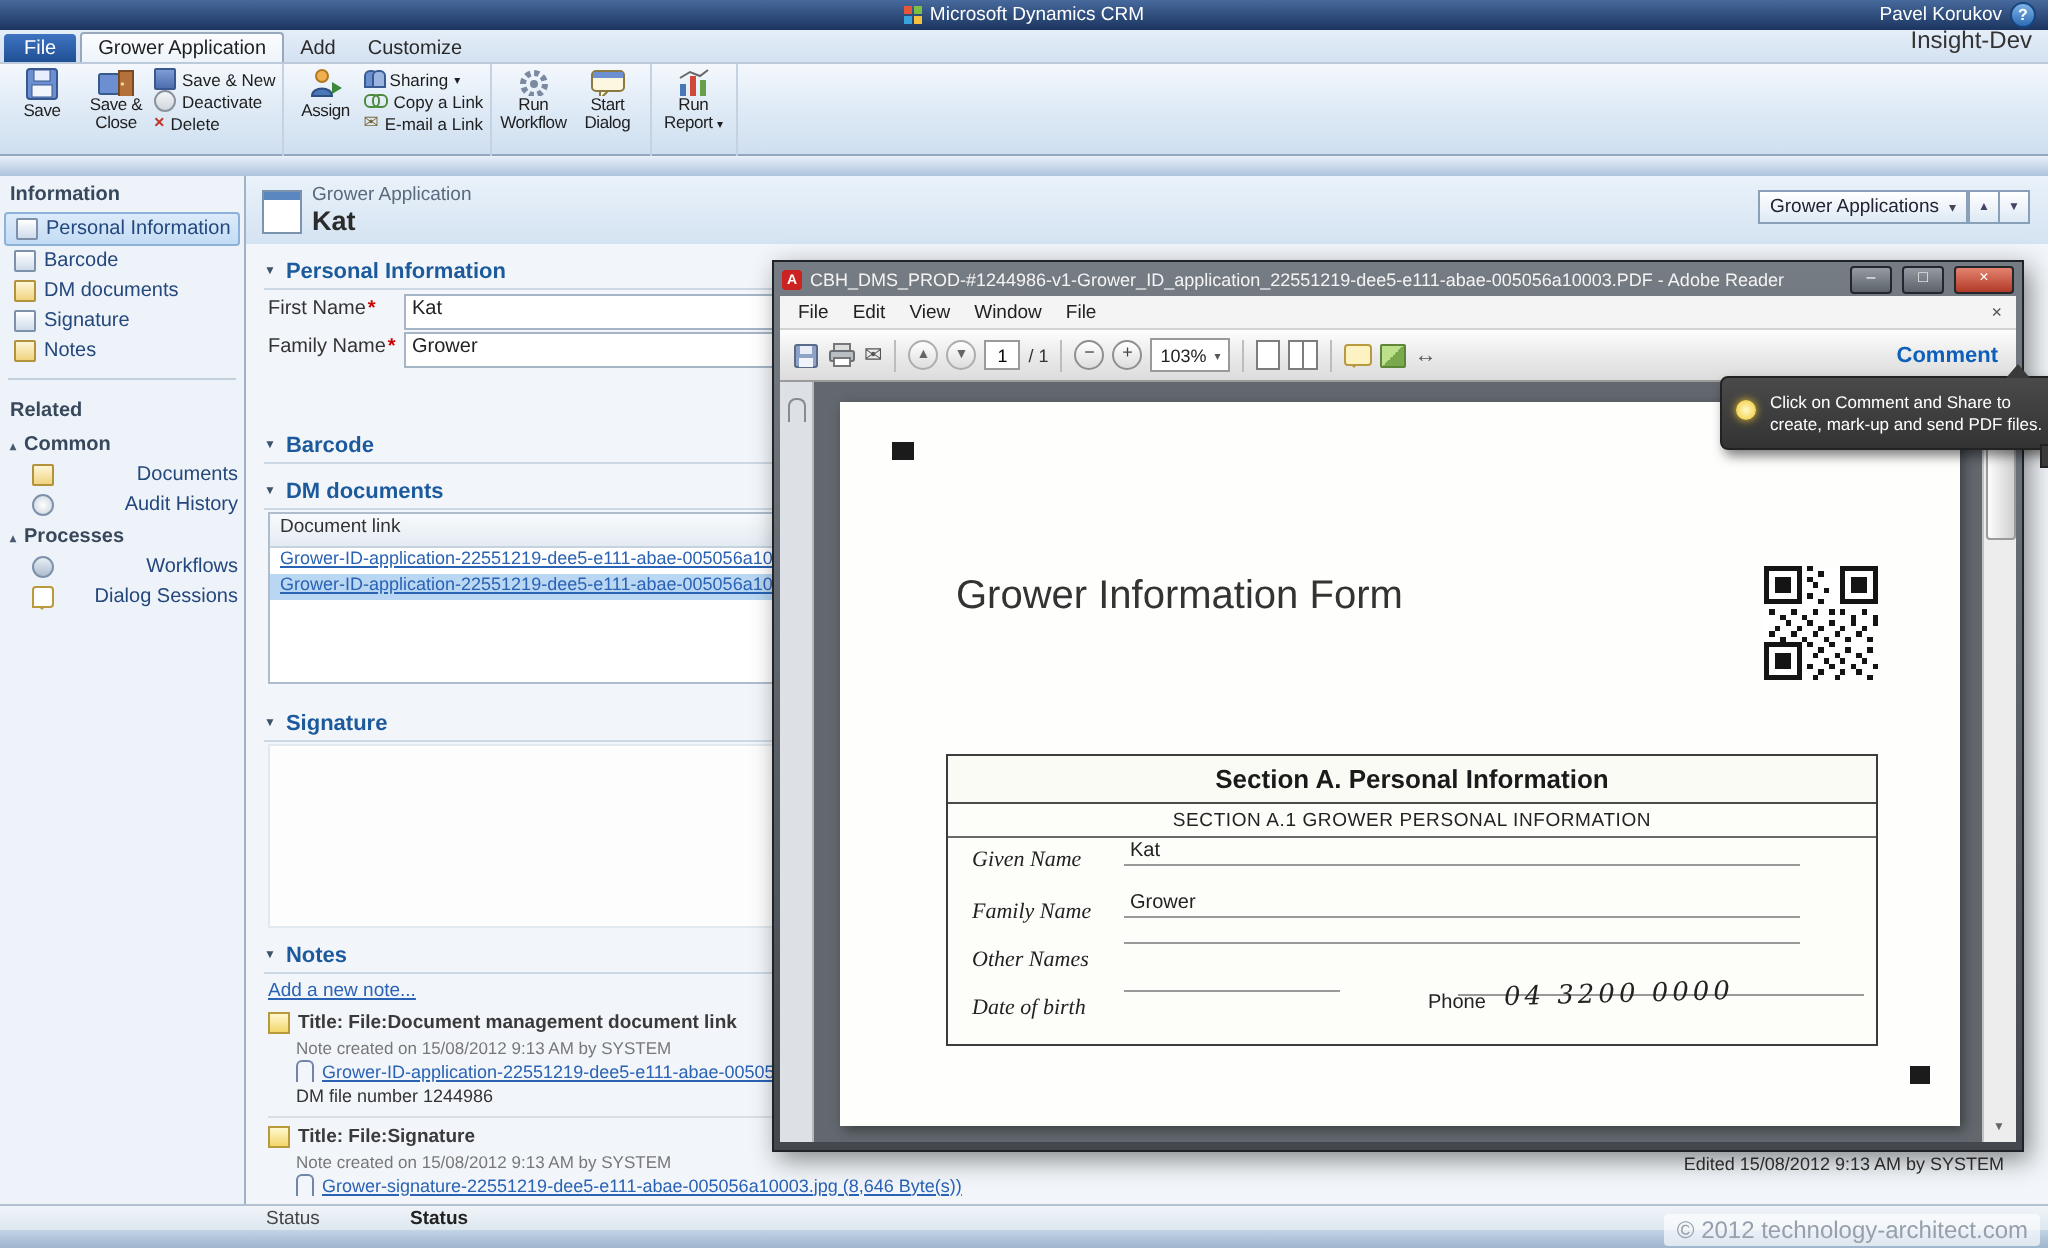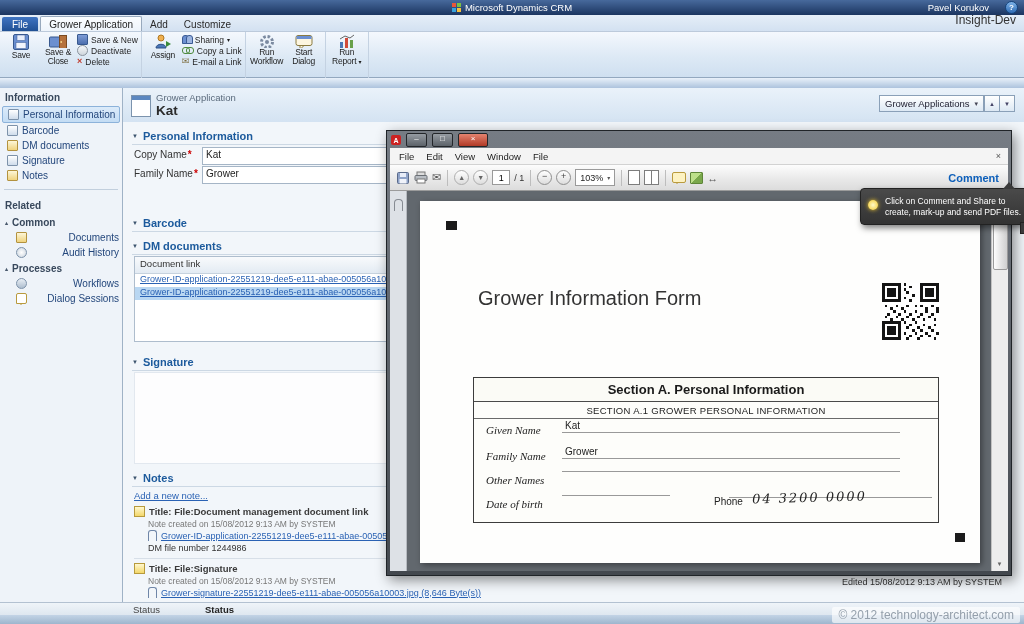--- a/index.html
+++ b/index.html
@@ -5,21 +5,21 @@
   html,body{margin:0;padding:0;}
   body{width:1024px;height:624px;position:relative;font-family:"Liberation Sans",sans-serif;background:#cfdcea;overflow:hidden;font-size:11px;color:#222;}
 
   
   .titlebar{position:absolute;top:0;left:0;width:1024px;height:15px;background:linear-gradient(#47699c,#1b3560);color:#fff;font-size:9.5px;display:flex;align-items:center;}
   .tb-center{flex:1;display:flex;justify-content:center;align-items:center;gap:4px;}
   .winlogo{display:inline-grid;grid-template-columns:4px 4px;grid-gap:1px;}
   .winlogo i{width:4px;height:4px;display:block;}
   .winlogo i:nth-child(1){background:#e8563a;}.winlogo i:nth-child(2){background:#7ac143;}
   .winlogo i:nth-child(3){background:#38a3dd;}.winlogo i:nth-child(4){background:#f5c13d;}
-  .tb-right{position:absolute;right:6px;top:1px;display:flex;gap:16px;align-items:center;}
+  .tb-right{position:absolute;right:6px;top:1px;display:flex;gap:4px;align-items:center;}
   .helpicon{width:11px;height:11px;border-radius:50%;background:linear-gradient(#7eb2e8,#2f6cb5);border:1px solid #15457e;font-size:8px;font-weight:bold;display:flex;align-items:center;justify-content:center;color:#fff;}
 
   
   .tabrow{position:absolute;top:15px;left:0;width:1024px;height:16px;background:linear-gradient(#e5eef8,#d3e1f1);display:flex;align-items:flex-end;border-bottom:1px solid #bccadb;}
   .tab{font-size:10px;padding:2px 8px 1px;white-space:nowrap;}
   .tab-file{background:linear-gradient(#3f74c2,#205094);color:#fff;border-radius:2px 2px 0 0;margin:0 2px;padding:2px 10px 1px;}
   .tab-active{background:linear-gradient(#fbfdff,#eef4fb);border:1px solid #98a9bd;border-bottom:none;border-radius:2px 2px 0 0;color:#1e1e1e;}
   .tab-plain{color:#2a2a2a;}
   .org{margin-left:auto;font-size:12px;color:#333;padding:0 8px 4px 0;}
 
@@ -338,21 +338,21 @@
     </div>
   <div class="navbtn up">▲</div>
   <div class="navbtn dn">▼</div>
 </div>
 
 <div class="fbody">
   <div class="sech" style="top:8px">
       <span class="car">▼</span>
       <span>Personal Information</span>
     </div>
-  <div class="frm-label" style="top:27px"><span>Copy Name</span><span class="req">*</span></div>
+  <div class="frm-label" style="top:27px"><span>First Name</span><span class="req">*</span></div>
   <div class="tbox" style="top:25px">Kat</div>
   <div class="frm-label" style="top:46px"><span>Family Name</span><span class="req">*</span></div>
   <div class="tbox" style="top:44px">Grower</div>
 
   <div class="sech" style="top:95px">
       <span class="car">▼</span>
       <span>Barcode</span>
     </div>
 
   <div class="sech" style="top:118px">
@@ -402,20 +402,21 @@
 <div class="statusrow">
   <span class="lab">Status</span>
   <span class="val">Status</span>
 </div>
 <div class="footer"></div>
 <div class="watermark">© 2012 technology-architect.com</div>
 
 <div class="aw">
   <div class="aw-title">
     <span class="pdficon">A</span>
+    <span class="ttl">CBH_DMS_PROD-#1244986-v1-Grower_ID_application_22551219-dee5-e111-abae-005056a10003.PDF - Adobe Reader</span>
     <span class="wb">–</span>
     <span class="wb">□</span>
     <span class="wb wb-close">×</span>
   </div>
   <div class="aw-menu">
     <span class="m">File</span>
     <span class="m">Edit</span>
     <span class="m">View</span>
     <span class="m">Window</span>
     <span class="m">File</span>

